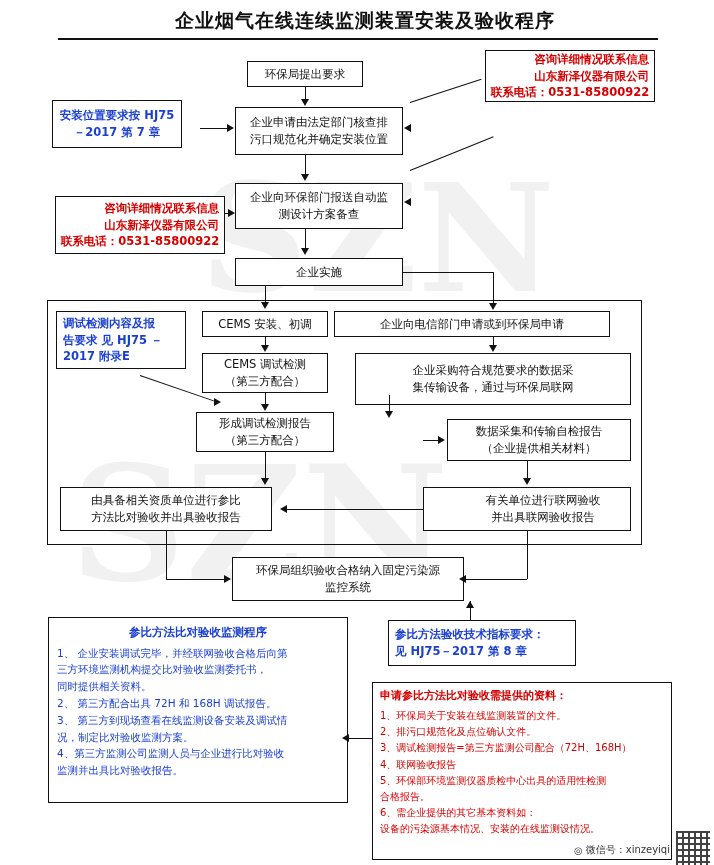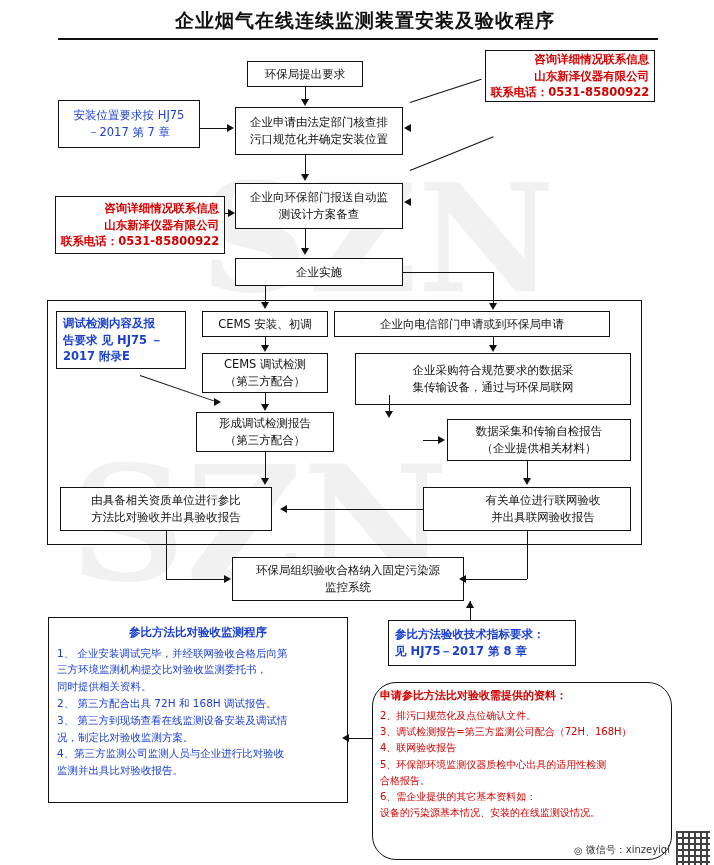--- a/index.html
+++ b/index.html
@@ -70,21 +70,21 @@
   <div class="title-rule"></div>
 
   <div class="box" style="left:247px;top:61px;width:116px;height:26px;">
       <span>环保局提出要求</span>
     </div>
 
   <div class="box red" style="left:485px;top:50px;width:170px;height:52px;flex-direction:column;font-weight:bold;font-size:11.5px;white-space:pre-line;"><span>咨询详细情况联系信息
 山东新泽仪器有限公司
 联系电话：0531-85800922</span></div>
 
-  <div class="box blue" style="left:58px;top:100px;width:142px;height:48px;white-space:pre-line;font-weight:normal;"><span>安装位置要求按 HJ75
+  <div class="box blue" style="left:52px;top:100px;width:130px;height:48px;white-space:pre-line;font-weight:bold;"><span>安装位置要求按 HJ75
 －2017 第 7 章</span></div>
 
   <div class="box" style="left:235px;top:107px;width:168px;height:48px;white-space:pre-line;"><span>企业申请由法定部门核查排
 污口规范化并确定安装位置</span></div>
 
   <div class="box" style="left:235px;top:183px;width:168px;height:46px;white-space:pre-line;"><span>企业向环保部门报送自动监
 测设计方案备查</span></div>
 
   <div class="box red" style="left:55px;top:196px;width:170px;height:58px;white-space:pre-line;font-weight:bold;font-size:11.5px;"><span>咨询详细情况联系信息
 山东新泽仪器有限公司
@@ -138,22 +138,23 @@
     <div class="lbl-list" style="white-space:pre-line;">1、 企业安装调试完毕，并经联网验收合格后向第
 三方环境监测机构提交比对验收监测委托书，
 同时提供相关资料。</div>
     <div class="lbl-list" style="white-space:pre-line;">2、 第三方配合出具 72H 和 168H 调试报告。</div>
     <div class="lbl-list" style="white-space:pre-line;">3、 第三方到现场查看在线监测设备安装及调试情
 况，制定比对验收监测方案。</div>
     <div class="lbl-list" style="white-space:pre-line;">4、第三方监测公司监测人员与企业进行比对验收
 监测并出具比对验收报告。</div>
   </div>
 
-  <div class="box red left top" style="left:372px;top:682px;width:300px;height:178px;flex-direction:column;padding:5px 7px;border-radius:24px;">
+  <div class="box red left top" style="left:372px;top:682px;width:300px;height:178px;flex-direction:column;padding:5px 7px;">
     <div class="red-head" style="margin-bottom:4px;">申请参比方法比对验收需提供的资料：</div>
+    <div class="red-list" style="white-space:pre-line;">1、环保局关于安装在线监测装置的文件。</div>
     <div class="red-list" style="white-space:pre-line;">2、排污口规范化及点位确认文件。</div>
     <div class="red-list" style="white-space:pre-line;">3、调试检测报告=第三方监测公司配合（72H、168H）</div>
     <div class="red-list" style="white-space:pre-line;">4、联网验收报告</div>
     <div class="red-list" style="white-space:pre-line;">5、环保部环境监测仪器质检中心出具的适用性检测
 合格报告。</div>
     <div class="red-list" style="white-space:pre-line;">6、需企业提供的其它基本资料如：
 设备的污染源基本情况、安装的在线监测设情况。</div>
   </div>
 
   <div class="ln v" style="left:305px;top:87px;height:13px;"></div>

